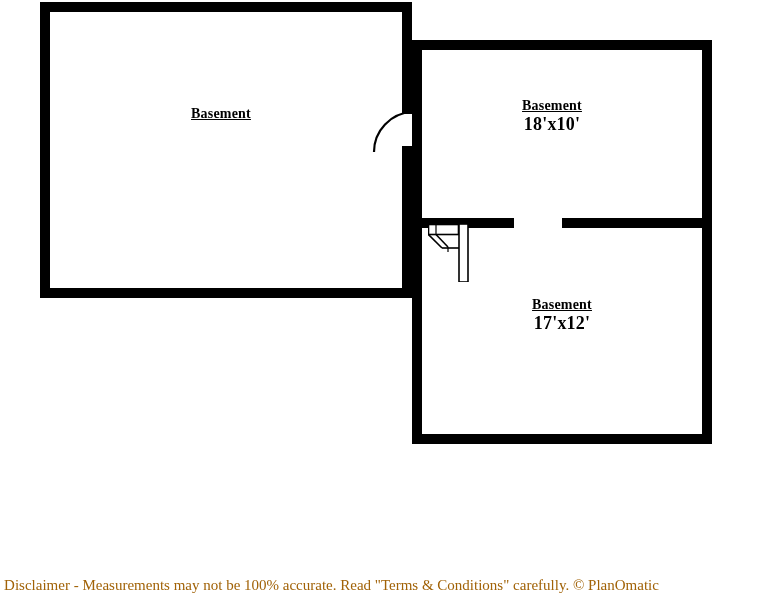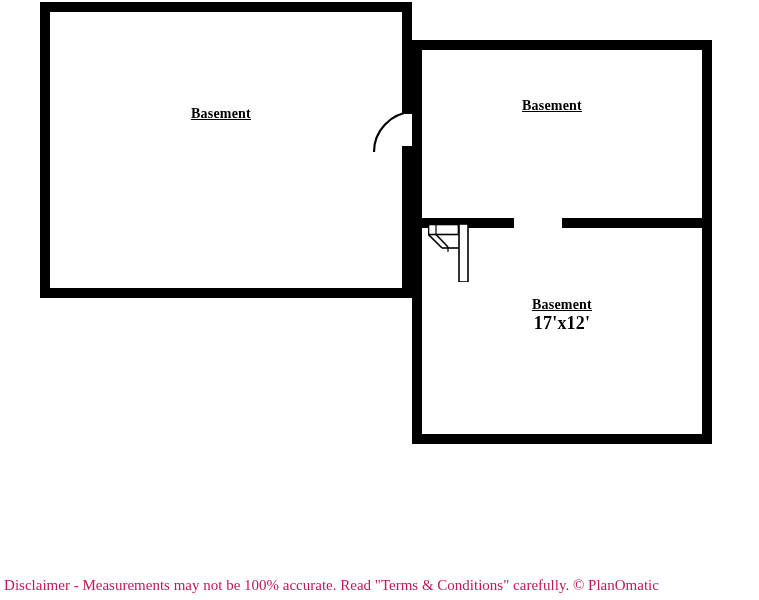--- a/index.html
+++ b/index.html
@@ -58,21 +58,21 @@
   }
 
   #disclaimer {
     position: absolute;
     left: 0;
     bottom: 6px;
     width: 663px;
     text-align: center;
     font-family: "Liberation Serif", serif;
     font-size: 15px;
-    color: #be185d;
+    color: #a16207;
     white-space: nowrap;
   }
 </style>
 </head>
 <body>
 
 <div id="floorplan">
 
   <div class="wall" style="left:40px; top:2px; width:372px; height:10px;"></div>
 
@@ -121,20 +121,21 @@
       <line x1="8" y1="0.5" x2="8" y2="10.5" stroke="#000000" stroke-width="1.2"></line>
     </svg>
   </div>
 
   <div class="room-label" style="left:141px; top:106px; width:160px;">
     <span class="room-name">Basement</span>
   </div>
 
   <div class="room-label" style="left:472px; top:98px; width:160px;">
     <span class="room-name">Basement</span>
+    <span class="room-dims">18'x10'</span>
   </div>
 
   <div class="room-label" style="left:482px; top:297px; width:160px;">
     <span class="room-name">Basement</span>
     <span class="room-dims">17'x12'</span>
   </div>
 
 </div>
 
 <div id="disclaimer">Disclaimer - Measurements may not be 100% accurate. Read "Terms &amp; Conditions" carefully. © PlanOmatic</div>

